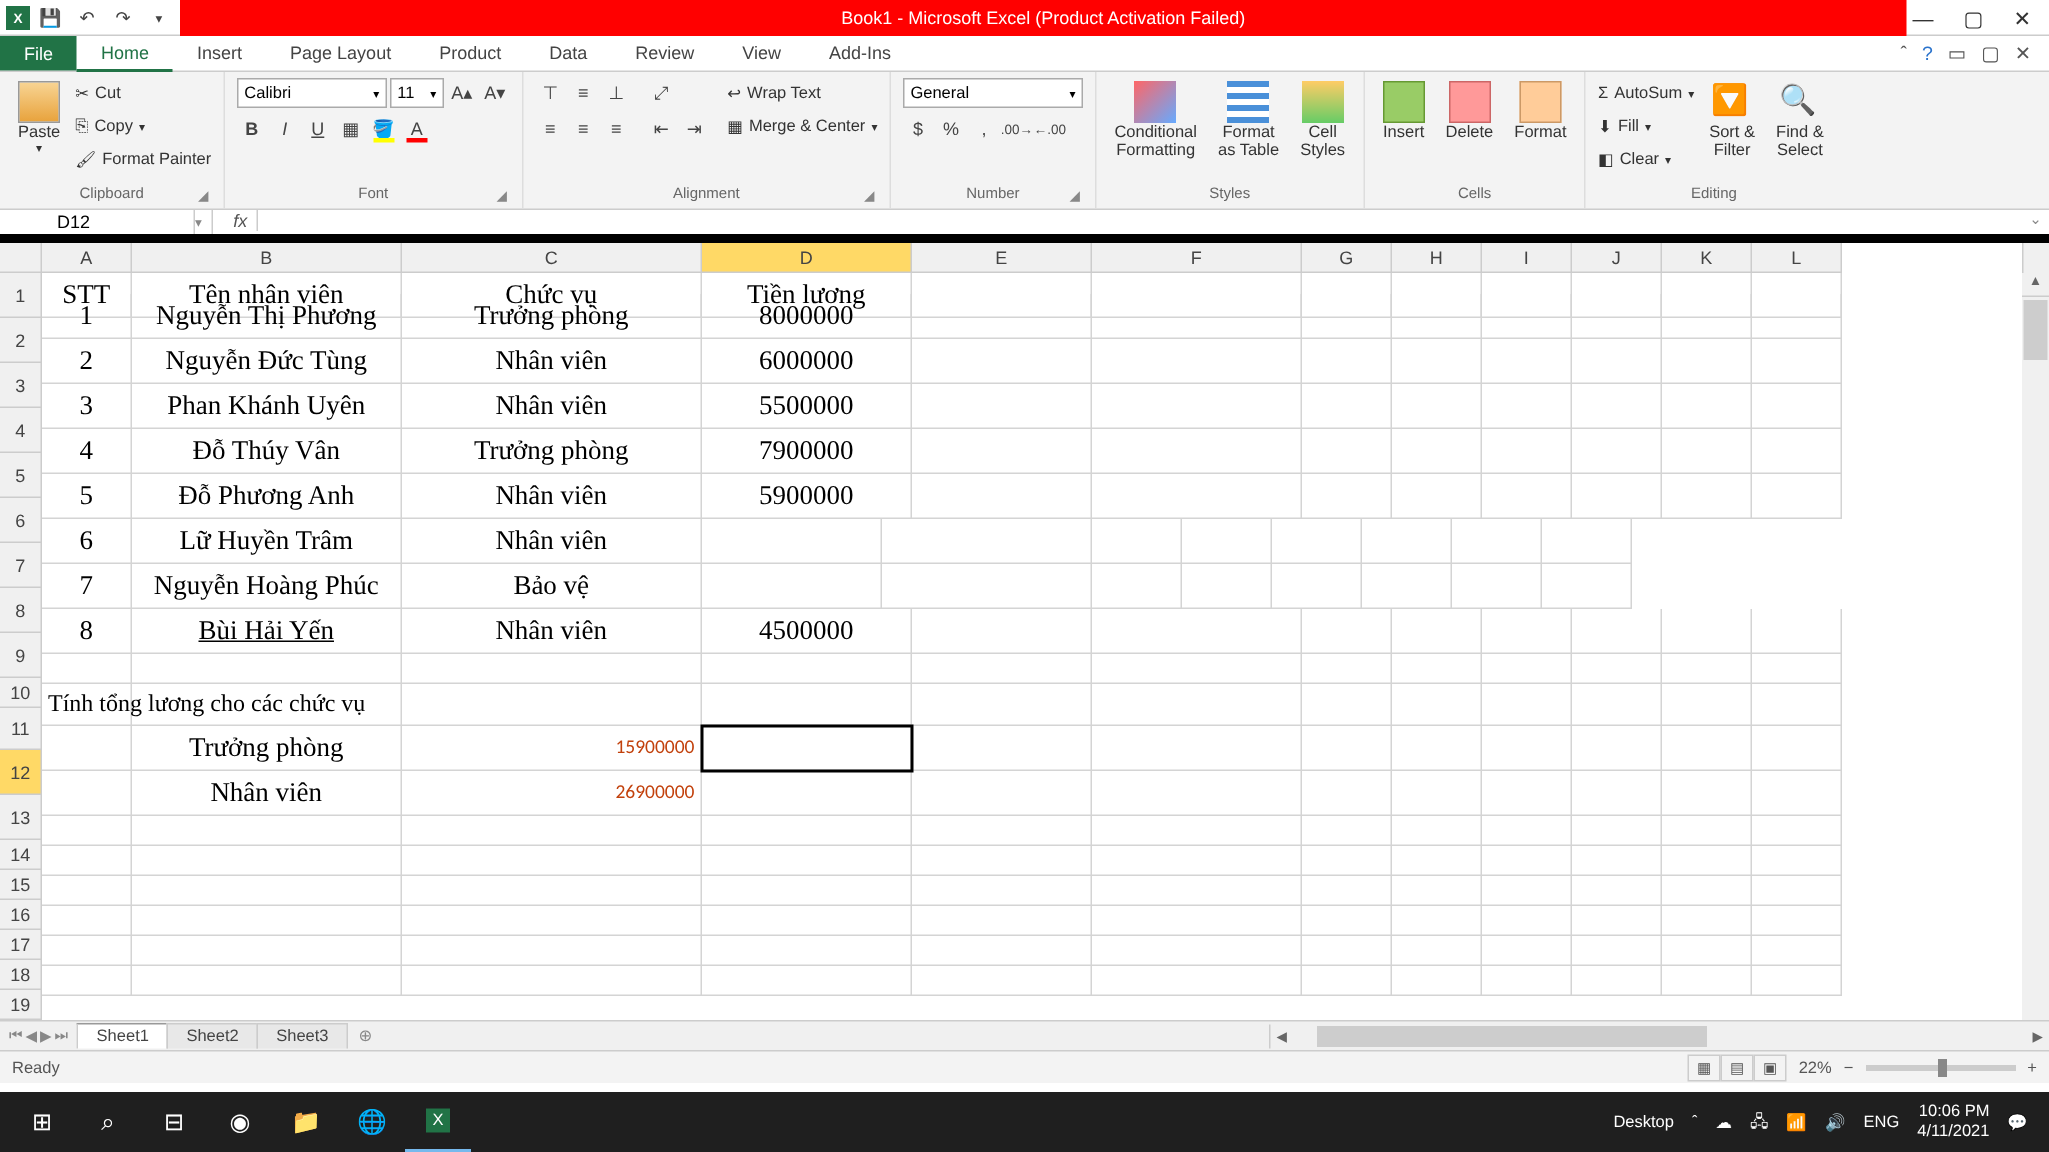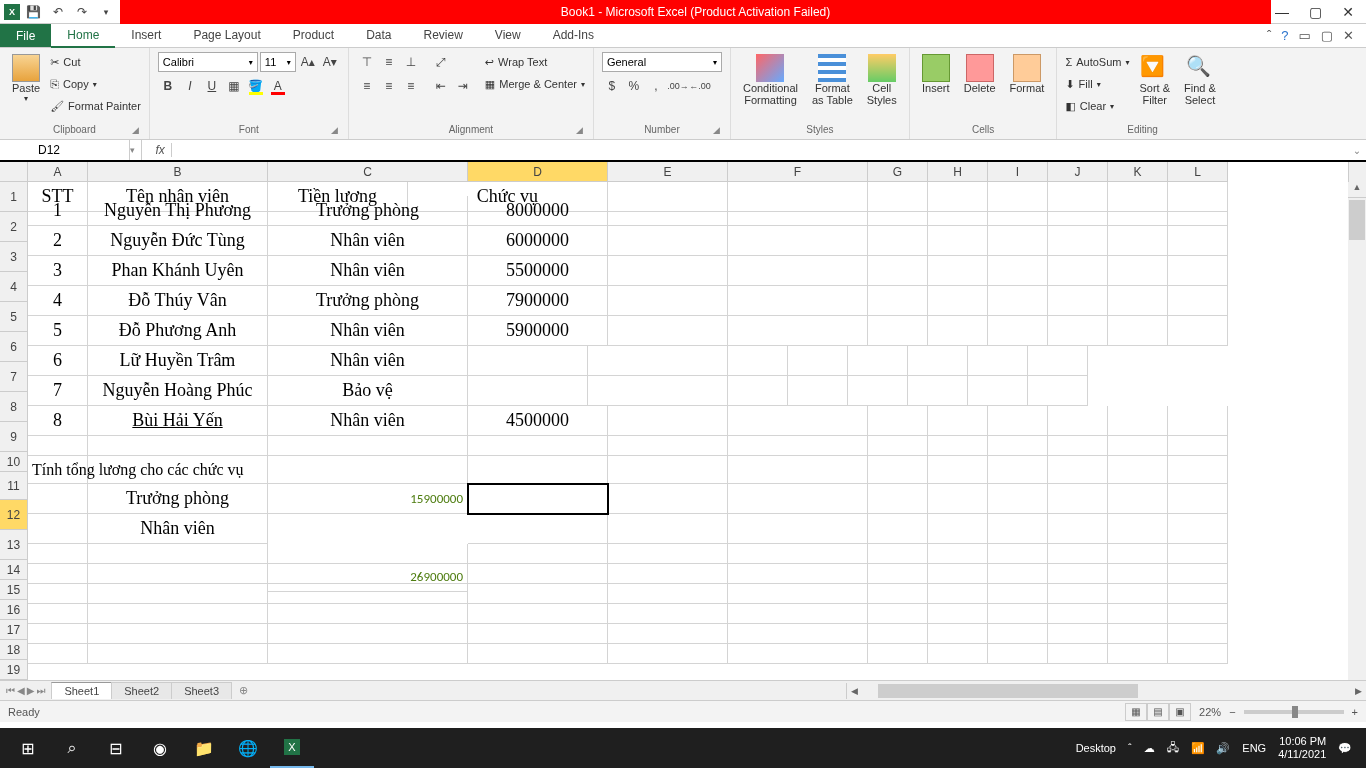--- a/index.html
+++ b/index.html
@@ -29,21 +29,21 @@
 .group-launcher { position: absolute; right: 2px; bottom: 2px; font-size: 9px; color: #888; }
 .big-btn { display: flex; flex-direction: column; align-items: center; font-size: 11px; color: #333; padding: 2px 4px; }
 .big-btn svg, .big-btn .ico { width: 28px; height: 28px; }
 .small-row { display: flex; flex-direction: column; gap: 2px; font-size: 11px; color: #333; }
 .small-item { display: flex; align-items: center; gap: 4px; height: 20px; }
 .combo { height: 20px; border: 1px solid #aaa; background: #fff; font-size: 11px; display: flex; align-items: center; padding: 0 4px; }
 .btn-row { display: flex; gap: 2px; }
 .rb { width: 20px; height: 20px; border: 1px solid transparent; display: flex; align-items: center; justify-content: center; font-size: 12px; color: #444; }
 
 
-.formula-bar { height: 22px; border-bottom: 2px solid #000000; display: flex; align-items: center; background: #fff; font-size: 12px; }
+.formula-bar { height: 22px; border-bottom: 6px solid #000000; display: flex; align-items: flex-start; background: #fff; font-size: 12px; }
 .name-box { width: 100px; border-right: 1px solid #ccc; padding: 0 8px; height: 100%; display: flex; align-items: center; margin-left: 30px; }
 .fx-area { display: flex; align-items: center; gap: 8px; padding-left: 8px; flex:1; }
 .fx-drop { color: #888; font-size: 9px; padding-right: 6px; border-right: 1px solid #ccc; height:100%; display:flex; align-items:center; }
 .fx-label { font-style: italic; color: #555; padding: 0 6px; border-right: 1px solid #ccc; height:100%; display:flex; align-items:center;}
 .formula-input { flex: 1; padding-left: 4px; }
 .fb-expand { width: 18px; color: #888; font-size: 10px; text-align:center; }
 
 
 .grid-area { position: relative; height: 518px; background: #fff; overflow: hidden; }
 .corner { position: absolute; left: 0; top: 0; width: 28px; height: 20px; background: #f0f0f0; border-right: 1px solid #ccc; border-bottom: 1px solid #ccc; }
@@ -51,21 +51,21 @@
 .col-h { background: #f0f0f0; border-right: 1px solid #ccc; border-bottom: 1px solid #ccc; text-align: center; font-size: 12px; color: #444; display: flex; align-items: center; justify-content: center; }
 .col-h.sel { background: #ffd966; }
 .row-headers { position: absolute; left: 0; top: 20px; width: 28px; }
 .row-h { background: #f0f0f0; border-right: 1px solid #ccc; border-bottom: 1px solid #ccc; text-align: center; font-size: 12px; color: #444; display: flex; align-items: center; justify-content: center; }
 .row-h.sel { background: #ffd966; }
 .cells { position: absolute; left: 28px; top: 20px; }
 .row { display: flex; }
 .cell { border-right: 1px solid #d4d4d4; border-bottom: 1px solid #d4d4d4; font-size: 18px; font-family: 'Times New Roman', serif; display: flex; align-items: center; padding: 0 4px; overflow: hidden; white-space: nowrap; }
 .cell.center { justify-content: center; }
 .cell.right { justify-content: flex-end; font-size: 13px; font-family: Calibri, sans-serif; }
-.cell.red { color: #4d7c0f; }
+.cell.red { color: #c2410c; }
 .cell.selected { outline: 2px solid #000; outline-offset: -1px; z-index: 5; position: relative; background: #fff; }
 .right-strip { position: absolute; right: 0; top: 0; width: 18px; height: 100%; background: #f0f0f0; border-left: 1px solid #ccc; }
 .vscroll-track { position: absolute; right: 0; top: 20px; bottom: 0; width: 18px; background: #f0f0f0; }
 .vscroll-up { height: 16px; text-align:center; font-size:9px; color:#666; border-bottom:1px solid #ccc; }
 .vscroll-thumb { position:absolute; top: 18px; width: 16px; left:1px; height: 40px; background: #cdcdcd; }
 
 
 .sheet-bar { height: 20px; background: #f0f0f0; border-top: 1px solid #ccc; display: flex; align-items: center; font-size: 11px; }
 .sheet-nav { display: flex; gap: 2px; padding: 0 6px; }
 .sheet-nav span { color: #888; font-size: 10px; }
@@ -359,22 +359,22 @@
       <div class="row-h" style="height: 20px;">15</div>
       <div class="row-h" style="height: 20px;">16</div>
       <div class="row-h" style="height: 20px;">17</div>
       <div class="row-h" style="height: 20px;">18</div>
       <div class="row-h" style="height: 20px;">19</div>
     </div>
   <div class="cells" id="cells">
       <div class="row" style="height: 14px;">
         <div class="cell center" style="width: 60px; height: 30px;">STT</div>
         <div class="cell center" style="width: 180px; height: 30px;">Tên nhân viên</div>
+        <div class="cell center" style="width: 200px; height: 30px;">Chức vụ</div>
         <div class="cell center" style="width: 140px; height: 30px;">Tiền lương</div>
-        <div class="cell center" style="width: 200px; height: 30px;">Chức vụ</div>
         <div class="cell" style="width: 120px; height: 30px;"></div>
         <div class="cell" style="width: 140px; height: 30px;"></div>
         <div class="cell" style="width: 60px; height: 30px;"></div>
         <div class="cell" style="width: 60px; height: 30px;"></div>
         <div class="cell" style="width: 60px; height: 30px;"></div>
         <div class="cell" style="width: 60px; height: 30px;"></div>
         <div class="cell" style="width: 60px; height: 30px;"></div>
         <div class="cell" style="width: 60px; height: 30px;"></div>
       </div>
       <div class="row" style="height: 30px;">
@@ -525,21 +525,21 @@
         <div class="cell" style="width: 60px; height: 30px;"></div>
         <div class="cell" style="width: 60px; height: 30px;"></div>
         <div class="cell" style="width: 60px; height: 30px;"></div>
         <div class="cell" style="width: 60px; height: 30px;"></div>
         <div class="cell" style="width: 60px; height: 30px;"></div>
         <div class="cell" style="width: 60px; height: 30px;"></div>
       </div>
       <div class="row" style="height: 30px;">
         <div class="cell" style="width: 60px; height: 30px;"></div>
         <div class="cell center" style="width: 180px; height: 30px;">Nhân viên</div>
-        <div class="cell right red" style="width: 200px; height: 30px; margin-top: 48px;">26900000</div>
+        <div class="cell right red" style="width: 200px; height: 30px;">26900000</div>
         <div class="cell" style="width: 140px; height: 30px;"></div>
         <div class="cell" style="width: 120px; height: 30px;"></div>
         <div class="cell" style="width: 140px; height: 30px;"></div>
         <div class="cell" style="width: 60px; height: 30px;"></div>
         <div class="cell" style="width: 60px; height: 30px;"></div>
         <div class="cell" style="width: 60px; height: 30px;"></div>
         <div class="cell" style="width: 60px; height: 30px;"></div>
         <div class="cell" style="width: 60px; height: 30px;"></div>
         <div class="cell" style="width: 60px; height: 30px;"></div>
       </div>

